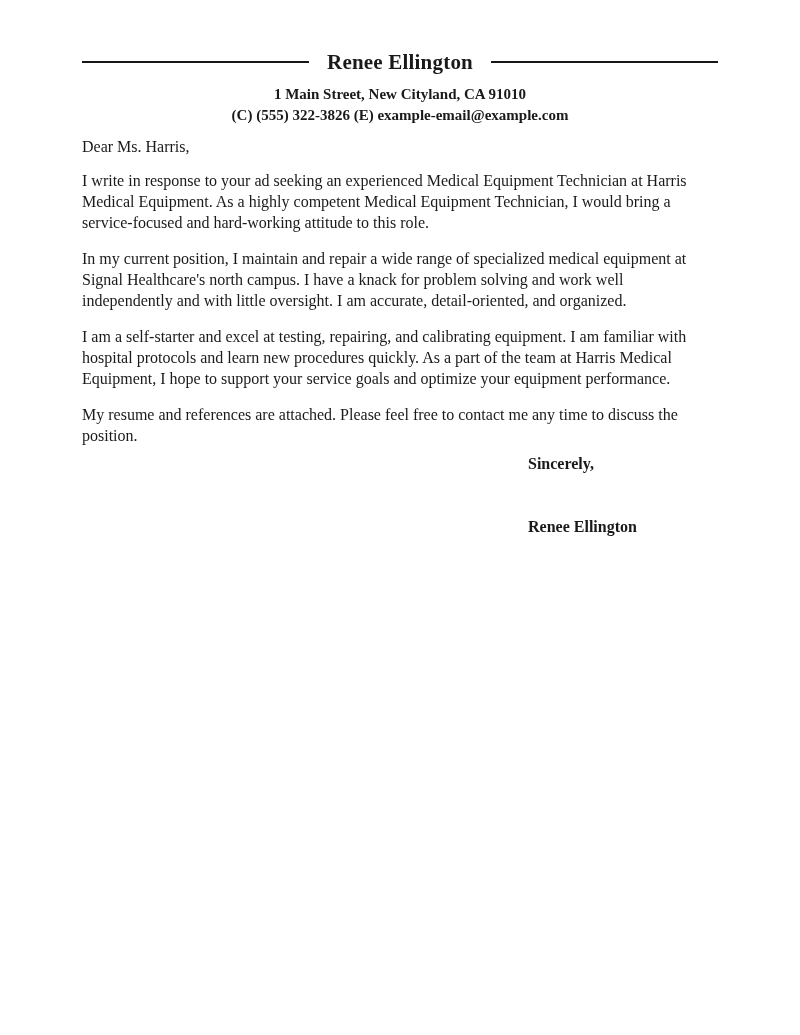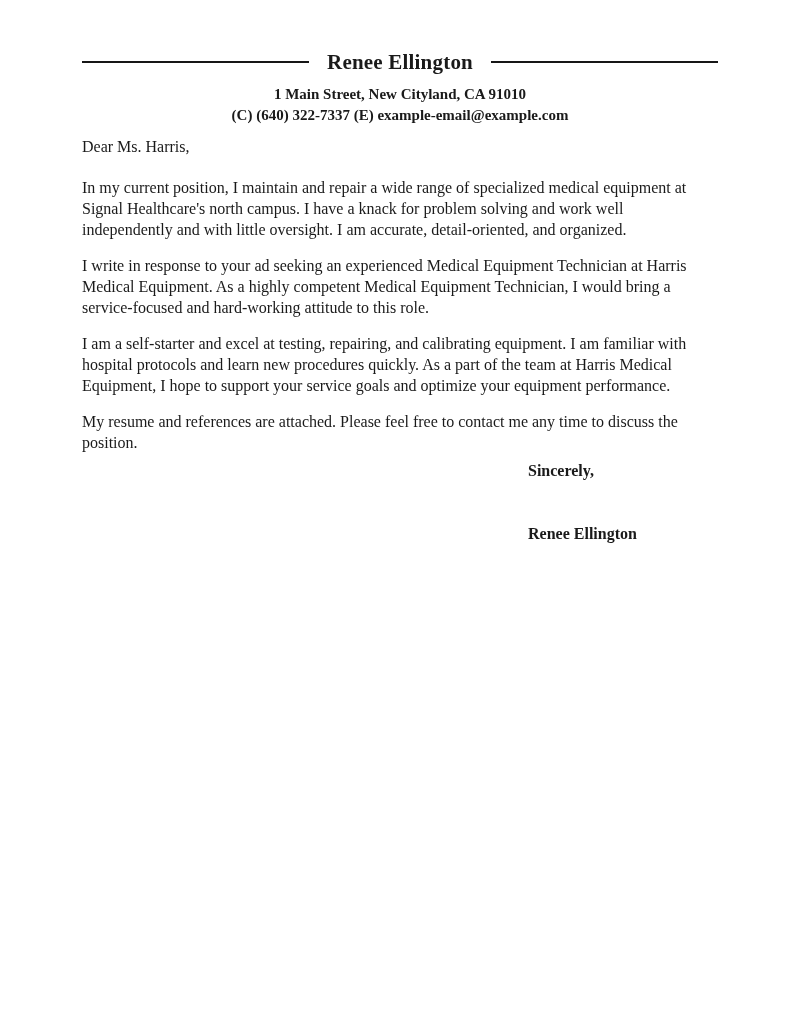--- a/index.html
+++ b/index.html
@@ -47,21 +47,21 @@
     font-size: 15px;
     font-weight: 700;
     line-height: 21px;
   }
   
   .body {
     font-size: 16px;
     line-height: 21px;
   }
   .salutation {
-    margin: 0 0 20px 0;
+    margin: 0 0 13px 0;
   }
   .para {
     margin: 0 0 15px 0;
   }
   .para.last {
     margin-bottom: 7px;
   }
   .signature-block {
     margin-left: 446px;
     font-weight: bold;
@@ -78,27 +78,27 @@
 
 <div class="page">
 
   <header class="letterhead">
     <div class="name-row">
       <span class="rule"></span>
       <h1 class="name">Renee Ellington</h1>
       <span class="rule"></span>
     </div>
     <p class="address">1 Main Street, New Cityland, CA 91010</p>
-    <p class="contact">(C) (640) 322-7337 (E) example-email@example.com</p>
+    <p class="contact">(C) (555) 322-3826 (E) example-email@example.com</p>
   </header>
 
   <main class="body">
     <p class="salutation">Dear Ms. Harris,</p>
+    <p class="para">I write in response to your ad seeking an experienced Medical Equipment Technician at Harris Medical Equipment. As a highly competent Medical Equipment Technician, I would bring a service-focused and hard-working attitude to this role.</p>
     <p class="para">In my current position, I maintain and repair a wide range of specialized medical equipment at Signal Healthcare's north campus. I have a knack for problem solving and work well independently and with little oversight. I am accurate, detail-oriented, and organized.</p>
-    <p class="para">I write in response to your ad seeking an experienced Medical Equipment Technician at Harris Medical Equipment. As a highly competent Medical Equipment Technician, I would bring a service-focused and hard-working attitude to this role.</p>
     <p class="para">I am a self-starter and excel at testing, repairing, and calibrating equipment. I am familiar with hospital protocols and learn new procedures quickly. As a part of the team at Harris Medical Equipment, I hope to support your service goals and optimize your equipment performance.</p>
     <p class="para last">My resume and references are attached. Please feel free to contact me any time to discuss the position.</p>
 
     <div class="signature-block">
       <p class="closing">Sincerely,</p>
       <p class="signature">Renee Ellington</p>
     </div>
   </main>
 
 </div>

